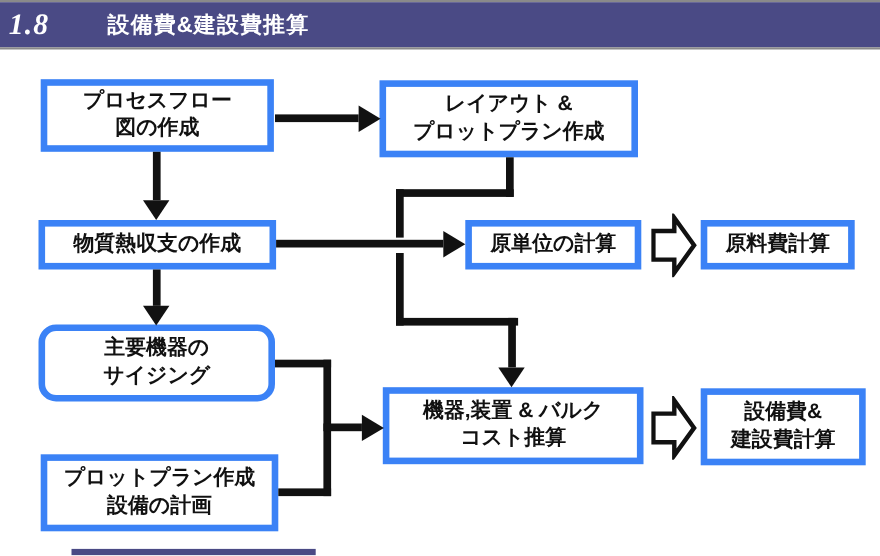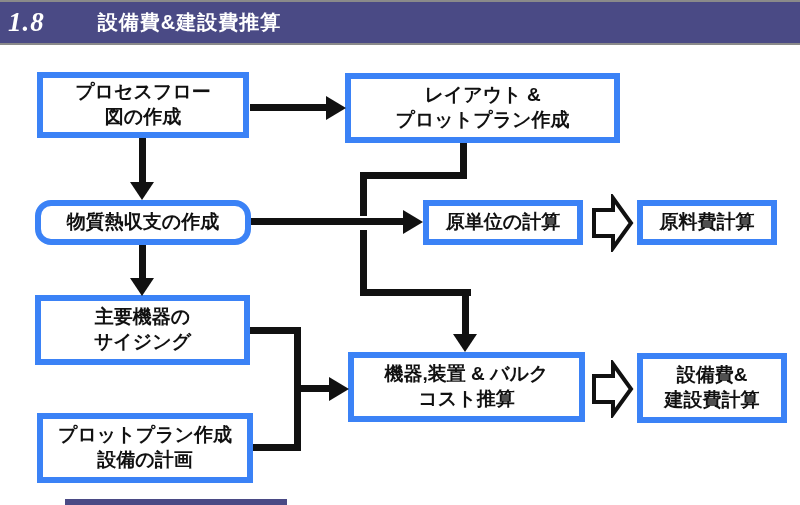--- a/index.html
+++ b/index.html
@@ -27,25 +27,25 @@
   }
   
   .fbox{
     position:absolute;box-sizing:border-box;background:#ffffff;
     border:6px solid #3b82f6;display:flex;flex-direction:column;
     align-items:center;justify-content:center;text-align:center;
     font-weight:bold;font-size:19px;line-height:1.3;color:#111111;
     white-space:nowrap;
   }
   .b-process{left:37px;top:72px;width:212px;height:66px;}
-  .b-layout{left:345px;top:73px;width:275px;height:70px;}
-  .b-massheat{left:35px;top:200px;width:216px;height:45px;border-radius:16px;}
+  .b-layout{left:345px;top:73px;width:235px;height:70px;}
+  .b-massheat{left:35px;top:200px;width:216px;height:45px;}
   .b-unitcalc{left:423px;top:200px;width:160px;height:45px;}
   .b-rawcost{left:637px;top:200px;width:140px;height:45px;}
-  .b-sizing{left:35px;top:295px;width:215px;height:70px;}
+  .b-sizing{left:35px;top:295px;width:215px;height:70px;border-radius:16px;}
   .b-utility{left:37px;top:413px;width:216px;height:70px;}
   .b-bulkcost{left:348px;top:352px;width:237px;height:70px;}
   .b-equipcost{left:637px;top:353px;width:150px;height:70px;}
   
   .seg{position:absolute;background:#111111;}
   .ah-right{position:absolute;width:0;height:0;
     border-top:12px solid transparent;border-bottom:12px solid transparent;
     border-left:20px solid #111111;}
   .ah-down{position:absolute;width:0;height:0;
     border-left:12px solid transparent;border-right:12px solid transparent;

